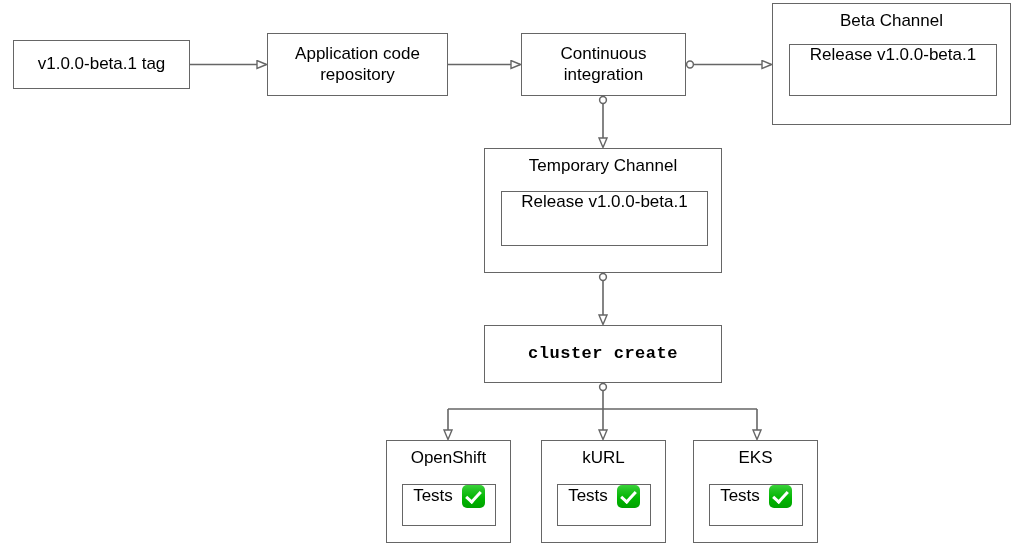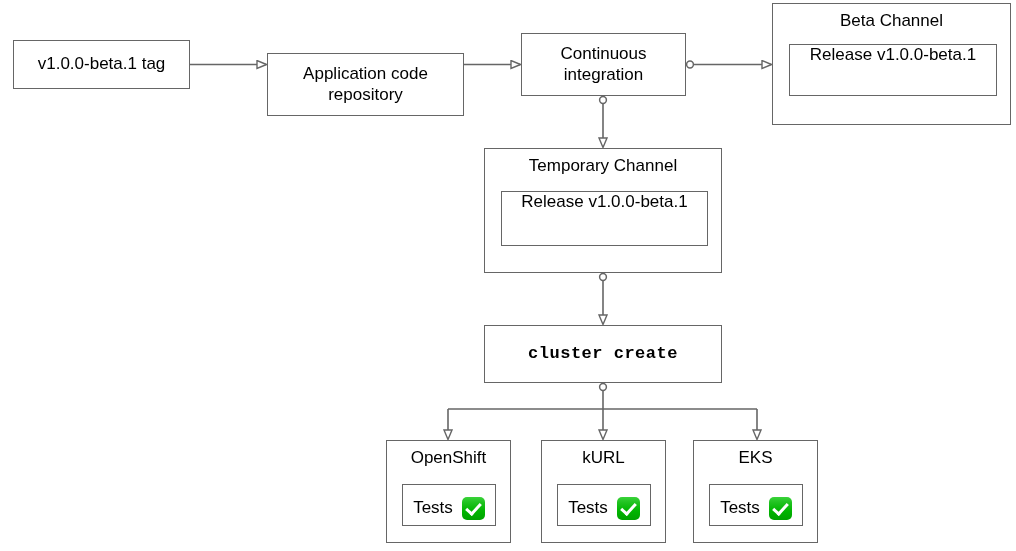--- a/index.html
+++ b/index.html
@@ -73,21 +73,20 @@
     font-family: "Liberation Mono", "DejaVu Sans Mono", monospace;
     font-weight: bold;
     font-size: 17px;
     letter-spacing: 0.5px;
   }
   .tests-row {
     display: flex;
     align-items: center;
     justify-content: center;
     gap: 9px;
-    margin-top: 12px;
   }
   .check-icon {
     display: inline-block;
     width: 23px;
     height: 23px;
     border-radius: 5px;
     background: linear-gradient(to bottom, #3ad33a 0%, #22c322 22%, #00b500 60%, #00a200 100%);
     position: relative;
     flex: none;
   }
@@ -147,21 +146,21 @@
       <line x1="448" y1="409" x2="448" y2="439" stroke="#666666" stroke-width="1.6" marker-end="url(#arrowOpen)"></line>
       <line x1="603" y1="409" x2="603" y2="439" stroke="#666666" stroke-width="1.6" marker-end="url(#arrowOpen)"></line>
       <line x1="757" y1="409" x2="757" y2="439" stroke="#666666" stroke-width="1.6" marker-end="url(#arrowOpen)"></line>
     </g>
   </svg>
 
   <div class="node" style="left:5px; top:40px; width:177px; height:49px;margin-left:8px;">
     <span>v1.0.0-beta.1 tag</span>
   </div>
 
-  <div class="node" style="left:267px; top:33px; width:197px; height:63px;margin-top:20px;">
+  <div class="node" style="left:267px; top:33px; width:181px; height:63px;">
     <span>
       <span>Application code</span><br>
       <span>repository</span>
     </span>
   </div>
 
   <div class="node" style="left:521px; top:33px; width:165px; height:63px;">
     <span>
       <span>Continuous</span><br>
       <span>integration</span>

